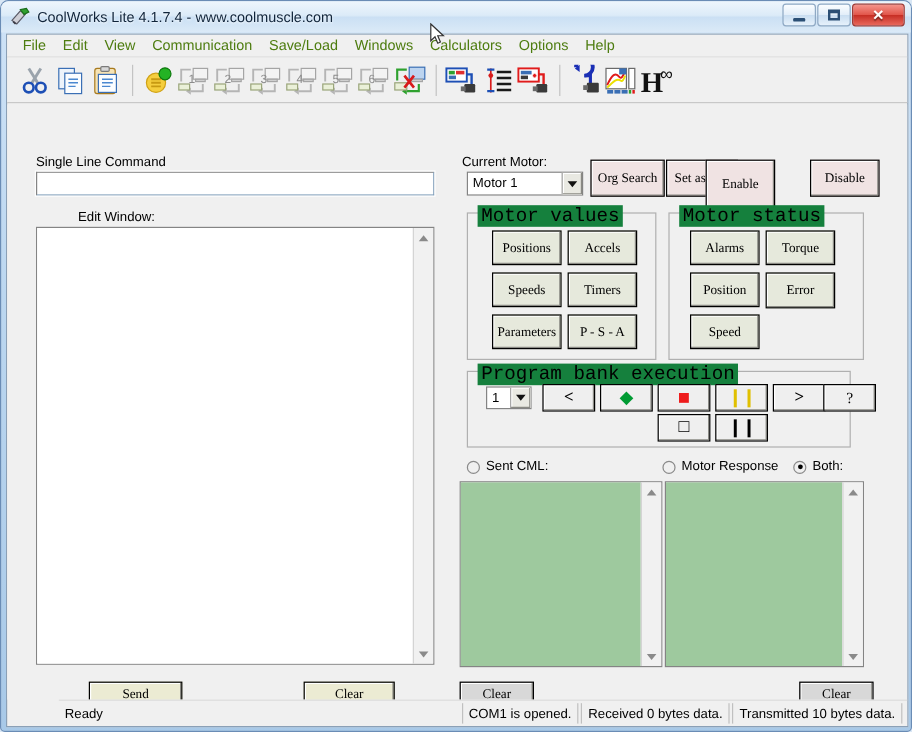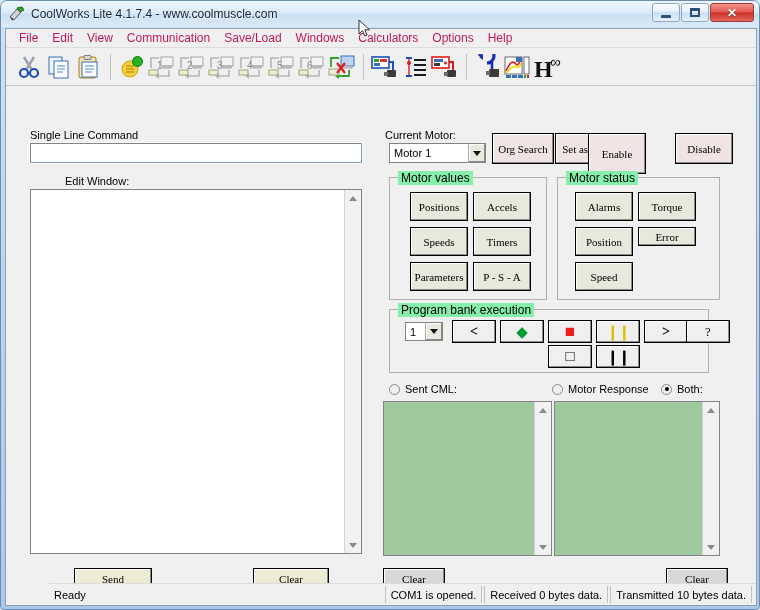--- a/index.html
+++ b/index.html
@@ -53,21 +53,21 @@
   #client {
     position:absolute; left:4px; top:27px; width:752px; height:578px;
     background:#f0f0f0; border:1px solid #8ba0b6;
   }
 
   
   #menubar {
     height:19px; background:#f0f0f0; display:flex; align-items:center;
     padding-left:6px; border-bottom:1px solid #dcdcdc;
   }
-  .menu-item { padding:10px 7px; font-size:12px; color:#be185d; white-space:nowrap; }
+  .menu-item { padding:10px 7px; font-size:12px; color:#4d7c0f; white-space:nowrap; }
 
   
   #toolbar {
     height:38px; background:#f0f0f0; display:flex; align-items:center;
     padding-left:8px; border-bottom:1px solid #c8c8c8;
   }
   .tbsep { width:1px;height:26px;background:#c3c3c3;margin:0 6px; flex:none;}
   .tbbtn { width:30px;height:30px;position:relative;display:flex;align-items:center;justify-content:center;flex:none;}
   .tbbtn svg { display:block; }
 
@@ -91,22 +91,22 @@
     background:#f1f1f1; border-left:1px solid #d4d4d4;
     display:flex; flex-direction:column; justify-content:space-between; align-items:center;
   }
   .sb-arrow { width:17px;height:16px; display:flex;align-items:center;justify-content:center; }
   .tri-up { width:0;height:0;border-left:4px solid transparent;border-right:4px solid transparent;border-bottom:5px solid #8a8a8a;}
   .tri-dn { width:0;height:0;border-left:4px solid transparent;border-right:4px solid transparent;border-top:5px solid #8a8a8a;}
 
   
   .groupbox { position:absolute; border:1px solid #b0b0b0; }
   .groupbox > .gtitle {
-    position:absolute; top:-7px; left:8px; background:#86efac;
-    padding:0 3px; font-size:12px; color:#000; white-space:nowrap;
+    position:absolute; top:-7px; left:8px; background:#15803d;
+    padding:0 3px; font-size:16px; color:#000; white-space:nowrap;font-family:Liberation Mono, monospace;
   }
 
   
   .btn {
     position:absolute; display:flex;align-items:center;justify-content:center;
     border:1px solid #000; background:#e5e5dc;
     box-shadow: inset -1px -1px 0 #8a8a84, inset 1px 1px 0 #ffffff;
     font-size:11px; color:#000; white-space:nowrap; overflow:hidden;
     font-family:Liberation Serif, serif;
   }
@@ -430,21 +430,21 @@
         <div class="btn sage" style="left:83px; top:49px; width:58px; height:29px;">Timers</div>
         <div class="btn sage" style="left:20px; top:84px; width:58px; height:29px;">Parameters</div>
         <div class="btn sage" style="left:83px; top:84px; width:58px; height:29px;">P - S - A</div>
       </div>
 
       <div class="groupbox" style="left:551px; top:90px; width:163px; height:123px;">
         <span class="gtitle">Motor status</span>
         <div class="btn sage" style="left:17px; top:14px; width:58px; height:29px;">Alarms</div>
         <div class="btn sage" style="left:80px; top:14px; width:58px; height:29px;">Torque</div>
         <div class="btn sage" style="left:17px; top:49px; width:58px; height:29px;">Position</div>
-        <div class="btn sage" style="left:80px; top:49px; width:58px; height:19px;">Error</div>
+        <div class="btn sage" style="left:80px; top:49px; width:58px; height:30px;">Error</div>
         <div class="btn sage" style="left:17px; top:84px; width:58px; height:29px;">Speed</div>
       </div>
 
       <div class="groupbox" style="left:383px; top:222px; width:320px; height:64px;">
         <span class="gtitle">Program bank execution</span>
 
         <div class="combo" style="left:15px; top:12px; width:38px; height:19px;">
           <span class="cv">1</span>
           <span class="carrow">
               <i></i>

